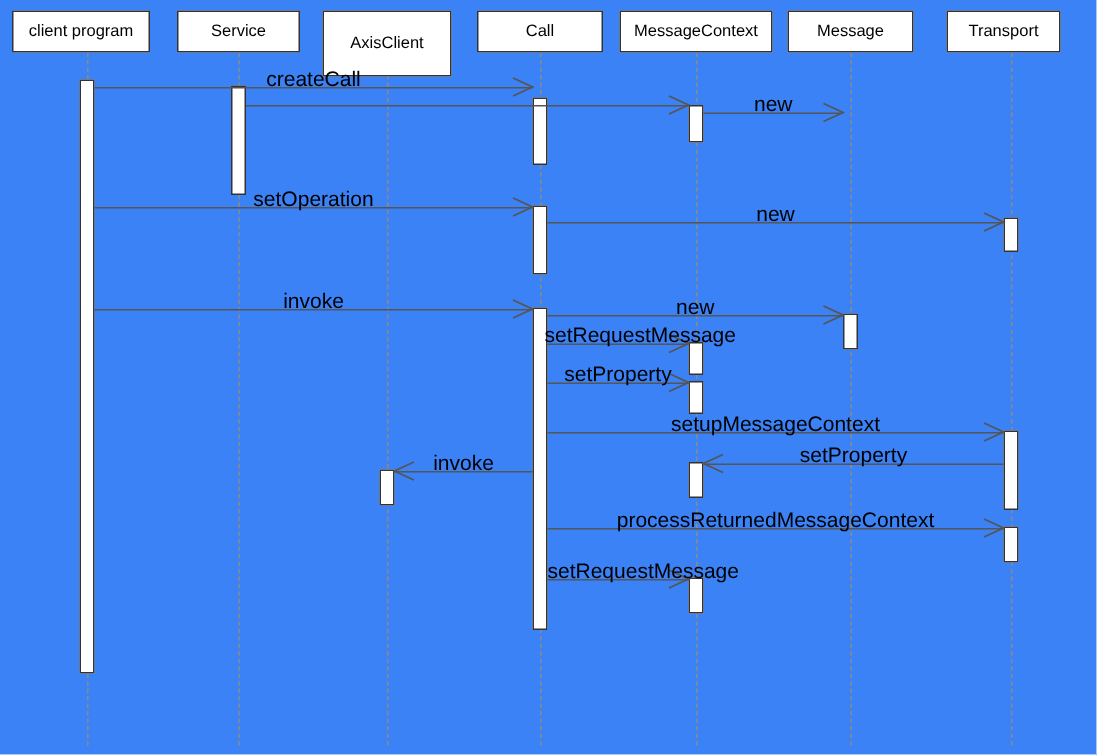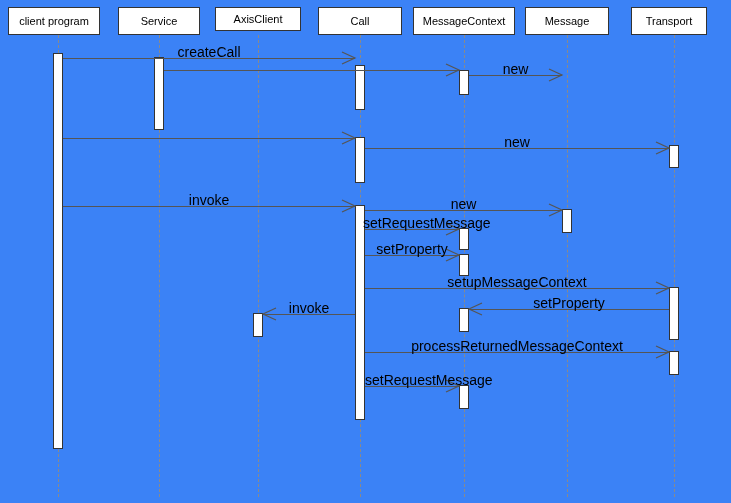--- a/index.html
+++ b/index.html
@@ -70,21 +70,21 @@
     <div class="lifeline-line" style="left: 360px; top: 35px; height: 462px; border-left-color: rgb(138, 138, 138);"></div>
     <div class="lifeline-line" style="left: 464px; top: 35px; height: 462px; border-left-color: rgb(138, 138, 138);"></div>
     <div class="lifeline-line" style="left: 567px; top: 35px; height: 462px; border-left-color: rgb(138, 138, 138);"></div>
     <div class="lifeline-line" style="left: 674px; top: 35px; height: 462px; border-left-color: rgb(138, 138, 138);"></div>
     <div class="lifeline-head" style="left: 8px; top: 7px; width: 92px; height: 28px; border-color: rgb(51, 51, 51);">
       <span>client program</span>
     </div>
     <div class="lifeline-head" style="left: 118px; top: 7px; width: 82px; height: 28px; border-color: rgb(51, 51, 51);">
       <span>Service</span>
     </div>
-    <div class="lifeline-head" style="left: 215px; top: 7px; width: 86px; height: 24px; border-color: rgb(51, 51, 51);">
+    <div class="lifeline-head" style="left: 215px; top: 7px; width: 86px; height: 44px; border-color: rgb(51, 51, 51);">
       <span>AxisClient</span>
     </div>
     <div class="lifeline-head" style="left: 318px; top: 7px; width: 84px; height: 28px; border-color: rgb(51, 51, 51);">
       <span>Call</span>
     </div>
     <div class="lifeline-head" style="left: 413px; top: 7px; width: 102px; height: 28px; border-color: rgb(51, 51, 51);">
       <span>MessageContext</span>
     </div>
     <div class="lifeline-head" style="left: 525px; top: 7px; width: 84px; height: 28px; border-color: rgb(51, 51, 51);">
       <span>Message</span>
@@ -126,20 +126,21 @@
         <path d="M0 0 L13 6 L0 12" fill="none" stroke="#555555" stroke-width="1.2"></path>
       </svg>
     </div>
     <div class="msg-label" style="left: 469px; width: 93px; top: 61px;">new</div>
     <div class="msg" style="left: 63px; top: 138px; width: 292px; border-top-color: rgb(85, 85, 85);"></div>
     <div class="arrowhead" style="left: 342px; top: 132px;">
       <svg width="13" height="13" viewBox="0 0 13 13">
         <path d="M0 0 L13 6 L0 12" fill="none" stroke="#555555" stroke-width="1.2"></path>
       </svg>
     </div>
+    <div class="msg-label" style="left: 63px; width: 292px; top: 124px;">setOperation</div>
     <div class="msg" style="left: 365px; top: 148px; width: 304px; border-top-color: rgb(85, 85, 85);"></div>
     <div class="arrowhead" style="left: 656px; top: 142px;">
       <svg width="13" height="13" viewBox="0 0 13 13">
         <path d="M0 0 L13 6 L0 12" fill="none" stroke="#555555" stroke-width="1.2"></path>
       </svg>
     </div>
     <div class="msg-label" style="left: 365px; width: 304px; top: 134px;">new</div>
     <div class="msg" style="left: 63px; top: 206px; width: 292px; border-top-color: rgb(85, 85, 85);"></div>
     <div class="arrowhead" style="left: 342px; top: 200px;">
       <svg width="13" height="13" viewBox="0 0 13 13">

